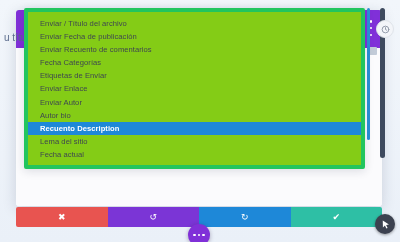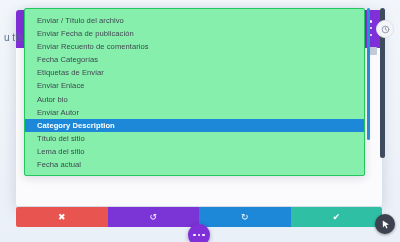--- a/index.html
+++ b/index.html
@@ -143,22 +143,22 @@
     background: #3e4a5e;
     border-radius: 3px;
   }
 
   
   .dropdown {
     position: absolute;
     left: 24px;
     top: 8px;
     width: 341px;
-    background: #86efac;
-    border: 1px solid #22c55e;
+    background: #84cc16;
+    border: 4px solid #22c55e;
     border-radius: 2px;
     box-shadow: 0 2px 10px rgba(20,30,60,0.14);
     padding: 5px 0 4px 0;
     box-sizing: border-box;
     z-index: 30;
   }
   .dd-item {
     height: 13.1px;
     line-height: 13.1px;
     padding: 0 0 0 12px;
@@ -287,24 +287,23 @@
   <div class="scroll-outer-track"></div>
   <div class="scroll-outer-thumb"></div>
 
   <div class="dropdown" id="dropdown-list">
       <div class="dd-item">Enviar / Título del archivo</div>
       <div class="dd-item">Enviar Fecha de publicación</div>
       <div class="dd-item">Enviar Recuento de comentarios</div>
       <div class="dd-item">Fecha Categorías</div>
       <div class="dd-item">Etiquetas de Enviar</div>
       <div class="dd-item">Enviar Enlace</div>
+      <div class="dd-item">Enviar Autor</div>
       <div class="dd-item">Autor bio</div>
-      <div class="dd-item">Enviar Autor</div>
-      <div class="dd-item selected">Category Description</div>
-      <div class="dd-item">Título del sitio</div>
+      <div class="dd-item selected">Recuento Description</div>
       <div class="dd-item">Lema del sitio</div>
       <div class="dd-item">Fecha actual</div>
     </div>
 
   <div class="toolbar" id="toolbar">
       <div class="tb-btn" style="background: rgb(232, 84, 80);">
         <span>✖</span>
       </div>
       <div class="tb-btn" style="background: rgb(123, 53, 214);">
         <span>↺</span>

